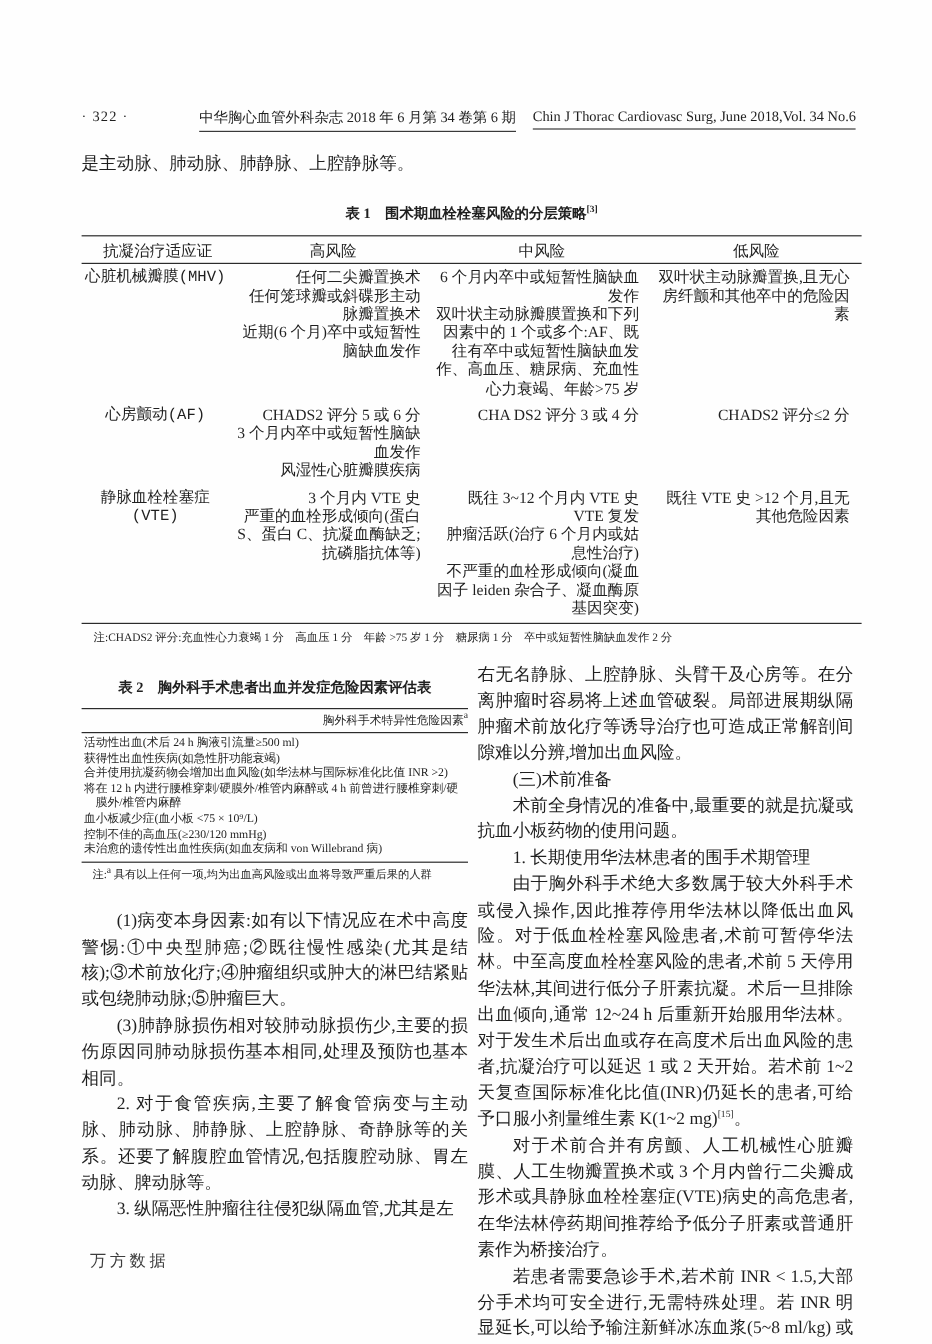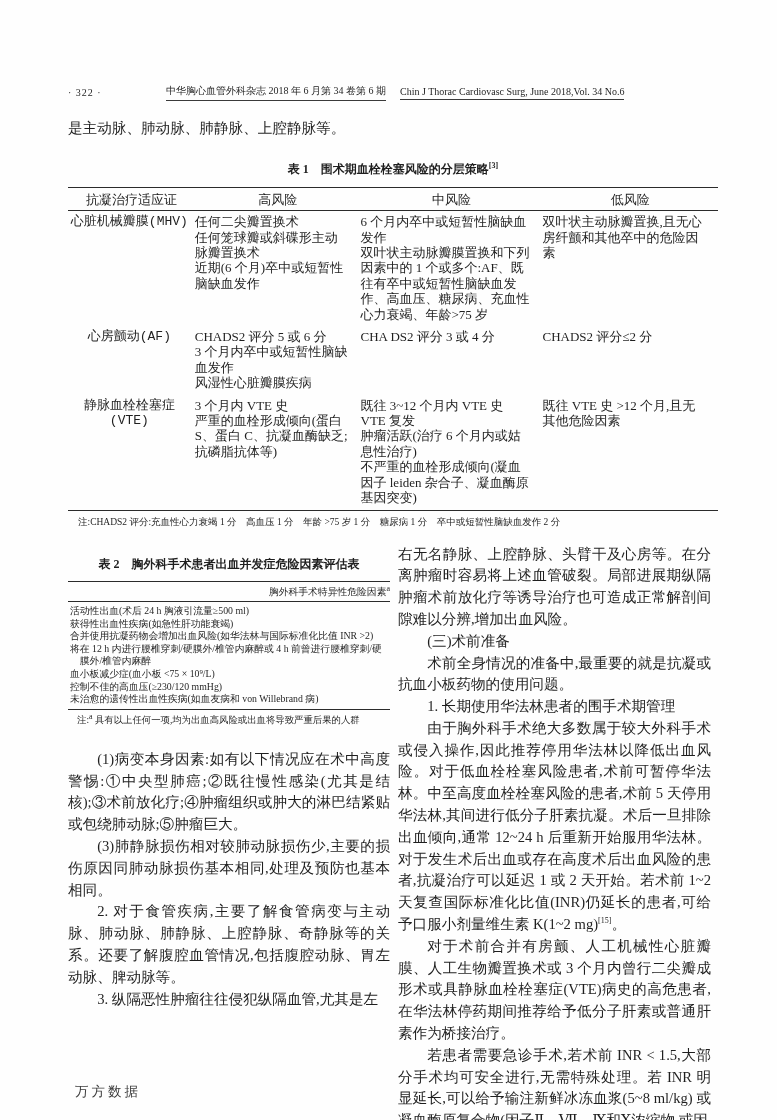--- a/index.html
+++ b/index.html
@@ -4,21 +4,21 @@
 <style>
   html,body { margin:0; padding:0; }
   body {
     width:777px; height:1120px; overflow:hidden; position:relative;
     background:#fefefe; color:#1f1f1f;
     font-family:"Liberation Serif","DejaVu Serif",serif;
   }
   .page { padding:84px 59px 0 68px; width:650px; }
 
   
-  .runhead { display:flex; align-items:center; font-size:10px; white-space:nowrap; }
+  .runhead { display:flex; align-items:flex-start; font-size:12px; white-space:nowrap;margin-top:6px; }
   .runhead .pnum { width:70px; letter-spacing:1px; }
   .runhead .cn { border-bottom:1px solid #3a3a3a; padding-bottom:2px; margin-left:28px; }
   .runhead .en { border-bottom:1px solid #3a3a3a; padding-bottom:2px; margin-left:14px; }
 
   
   .bodytext { font-size:14.6px; line-height:21.8px; text-align:justify; }
   .intro { margin-top:17px; }
   p.para { margin:0; text-indent:2em; }
 
   
@@ -27,21 +27,21 @@
   sup { font-size:8px; vertical-align:super; line-height:0; }
 
   
   .t1cap { margin-top:21px; }
   .t1 { margin-top:9px; border-top:1.6px solid #2b2b2b; border-bottom:1.6px solid #2b2b2b;
         font-size:13px; line-height:15.4px; }
   .t1-row { display:grid; grid-template-columns:19.5% 25.5% 28% 27%; }
   .t1-head { border-bottom:1px solid #2b2b2b; padding:4px 0 3px 0; }
   .t1-head .t1-cell { text-align:center; padding-right:0; }
   .t1-body { padding:3px 0 4px 0; }
-  .t1-cell { padding-right:10px; }
+  .t1-cell { padding-right:10px;text-align:right; }
   .t1-cell.ind { text-align:center; padding-right:4px;font-family:Liberation Mono, monospace; }
 
   .t1note { margin-top:5px; font-size:9.5px; padding-left:10px; white-space:nowrap; }
 
   
   .cols { margin-top:15px; display:flex; gap:8px; }
   .colL { width:322px; }
   .colR { width:313px; }
 
   
@@ -49,21 +49,21 @@
   .t2 { margin-top:8px; border-top:1.5px solid #2b2b2b; border-bottom:1.5px solid #2b2b2b;
         font-size:9.8px; line-height:12.6px; }
   .t2-head { text-align:right; border-bottom:1px solid #2b2b2b; padding:4px 0 3px 0; }
   .t2-bodyrows { padding:3px 0 3px 2px; }
   .t2-row { padding-left:1em; text-indent:-1em; }
   .t2note { font-size:9.4px; margin-top:4px; padding-left:9px; }
 
   .colL .paras { margin-top:22px; }
   .colR p.para { margin:0; }
 
-  .watermark { position:absolute; left:75px; top:1083px; font-size:13.5px;
+  .watermark { position:absolute; left:75px; top:1042px; font-size:13.5px;
                letter-spacing:3px; color:#3c3c3c;
                font-family:"Liberation Sans","DejaVu Sans",sans-serif; }
 </style>
 </head>
 <body>
 
 <div class="page">
 
   <div class="runhead">
     <span class="pnum">· 322 ·</span>

